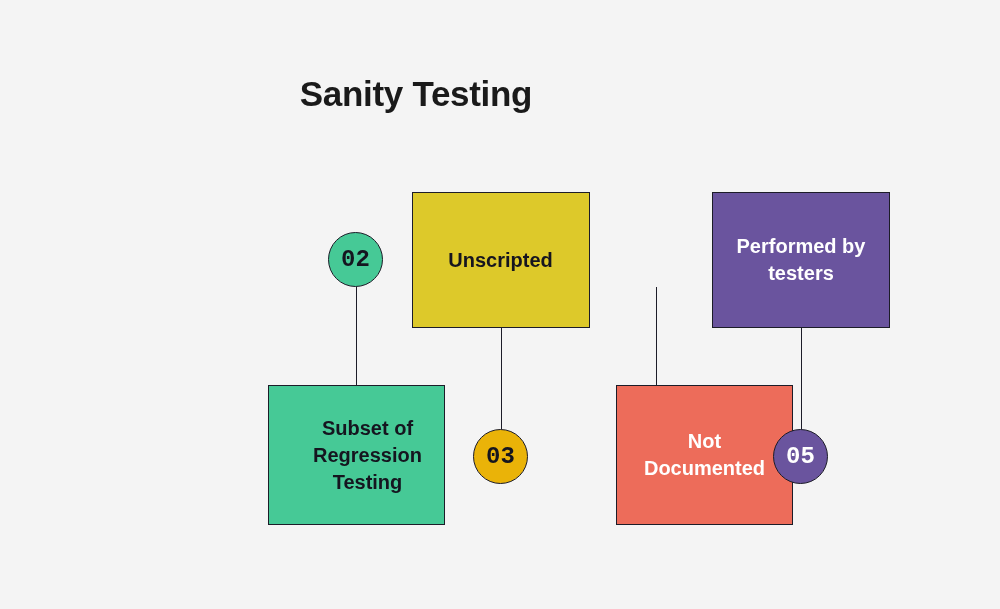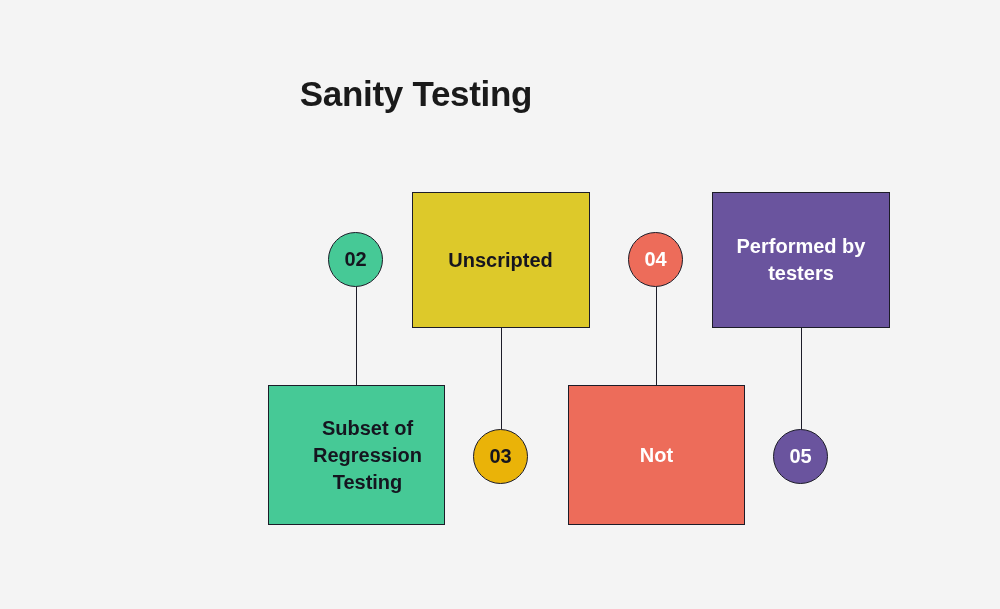--- a/index.html
+++ b/index.html
@@ -78,22 +78,23 @@
   .node-circle {
     position: absolute;
     box-sizing: border-box;
     width: 55px;
     height: 55px;
     border-radius: 50%;
     border: 1.5px solid #1c1c28;
     display: flex;
     align-items: center;
     justify-content: center;
-    font-size: 20px;
+    font-size: 24px;
     font-weight: bold;
+    font-family: Liberation Mono, monospace;
   }
   .circle-bottom {
     left: 72px;
     top: 429px;
   }
   .circle-top {
     left: 72px;
     top: 232px;
   }
 
@@ -143,24 +144,24 @@
     <div class="node-box box-top txt-dark" style="background: rgb(221, 201, 42); color: rgb(21, 21, 31); border-color: rgb(28, 28, 40); padding-left: 9px;">
       <span>
         <span>Unscripted</span>
       </span>
     </div>
     <div class="node-circle circle-bottom txt-dark" style="background: #eab308; color: rgb(21, 21, 31); border-color: rgb(28, 28, 40);">03</div>
   </div>
 
   <div class="column col-4">
     <div class="connector conn-up" style="background: rgb(28, 28, 40);"></div>
-    <div class="node-circle circle-top txt-light" style="background: rgb(237, 108, 90); color: rgb(255, 255, 255); border-color: rgb(28, 28, 40);">04</div>
-    <div class="node-box box-bottom txt-light" style="background: rgb(237, 108, 90); color: rgb(255, 255, 255); border-color: rgb(28, 28, 40);">
+    <div class="node-box box-bottom txt-light" style="background: rgb(237, 108, 90); color: rgb(255, 255, 255); border-color: rgb(28, 28, 40); margin-left: 48px;">
       <span>
         <span>Not</span><br>
+        <span>Documented</span>
       </span>
     </div>
   </div>
 
   <div class="column col-5">
     <div class="connector conn-down" style="background: rgb(28, 28, 40);"></div>
     <div class="node-box box-top txt-light" style="background: rgb(106, 84, 158); color: rgb(255, 255, 255); border-color: rgb(28, 28, 40);">
       <span>
         <span>Performed by</span><br>
         <span>testers</span>

